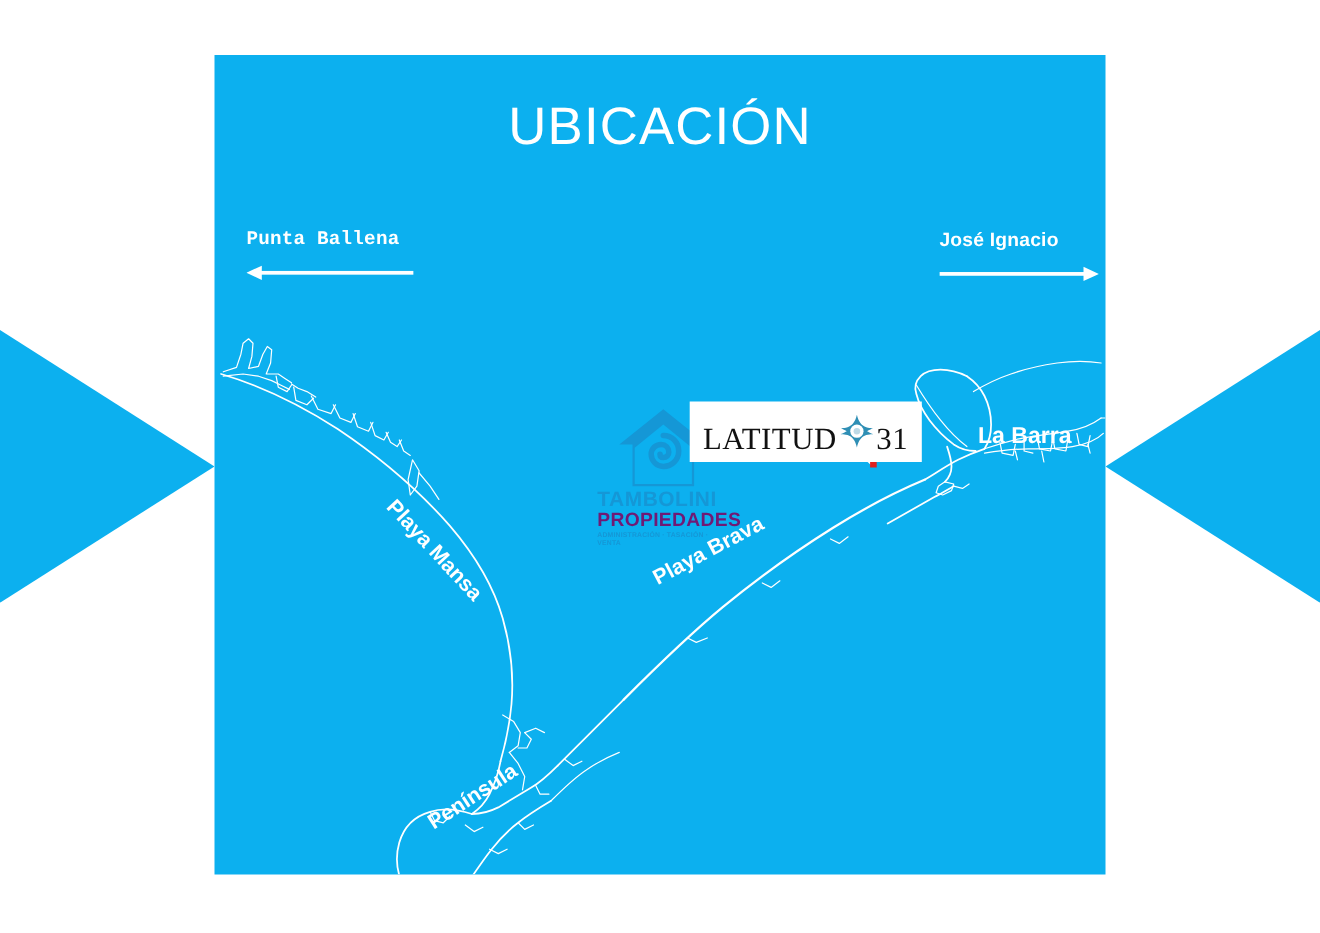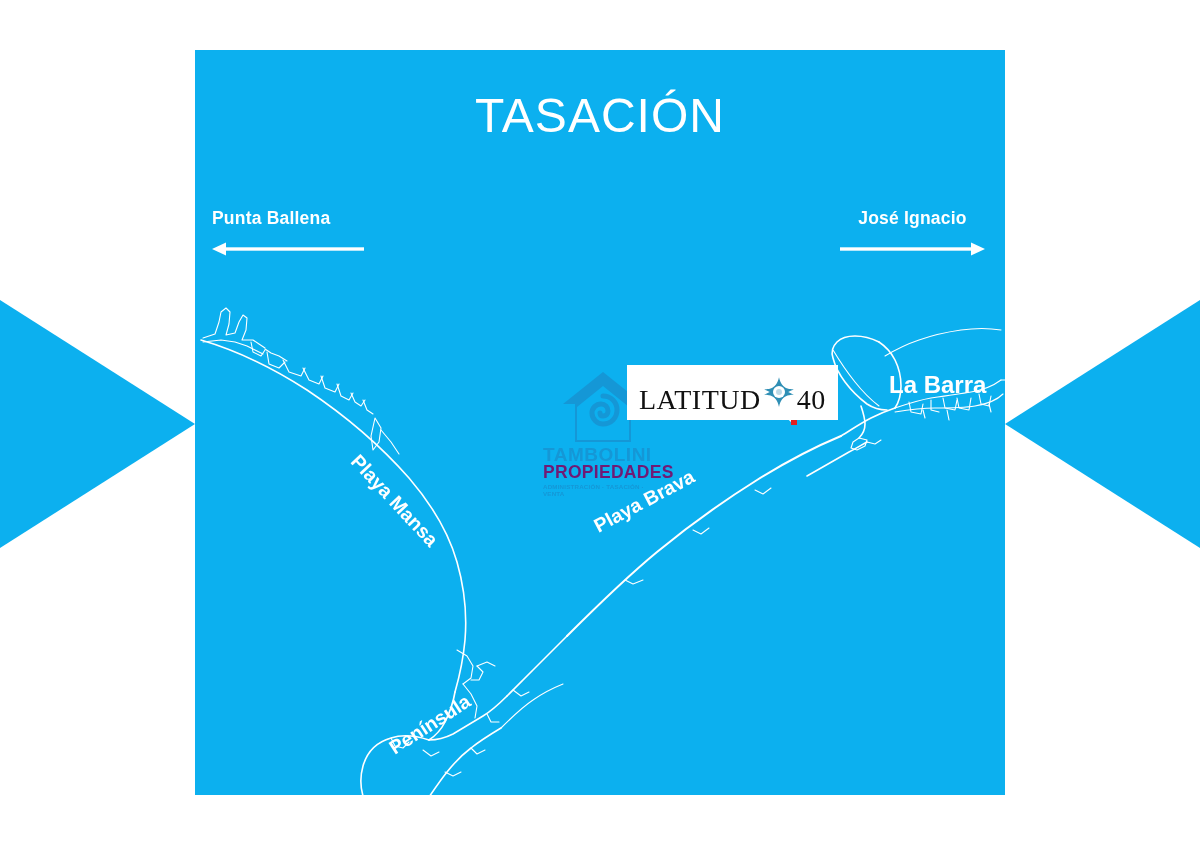--- a/index.html
+++ b/index.html
@@ -50,22 +50,22 @@
     text-align: center;
     color: #ffffff;
     font-size: 48px;
     font-weight: 400;
     letter-spacing: 1px;
     font-family: "Liberation Sans", sans-serif;
   }
 
   
   .dir-group { position: absolute; }
-  .dir-group.left-dir  { left: 17px;  top: 158px; }
-  .dir-group.right-dir { left: 645px; top: 158px; width: 145px; text-align: center; }
+  .dir-group.left-dir  { left: 29px;  top: 158px; font-family: Liberation Mono, monospace; }
+  .dir-group.right-dir { left: 659px; top: 158px; width: 145px; text-align: left; }
   .dir-label {
     color: #ffffff;
     font-size: 17.5px;
     font-weight: bold;
     letter-spacing: 0.2px;
     white-space: nowrap;
   }
   .dir-arrow { margin-top: 13px; display: block; }
 
   
@@ -86,21 +86,21 @@
   .coastline.thick { stroke-width: 2.0; }
 
   
   .place-label {
     position: absolute;
     color: #ffffff;
     font-weight: bold;
     white-space: nowrap;
     font-family: "Liberation Sans", sans-serif;
   }
-  #label-la-barra  { left: 694px; top: 321px; font-size: 24px; }
+  #label-la-barra  { left: 694px; top: 335px; font-size: 21px; }
   #label-playa-mansa {
     left: 168px; top: 400px; font-size: 19.5px;
     transform: rotate(47deg);
     transform-origin: left top;
   }
   #label-playa-brava {
     left: 395px; top: 467px; font-size: 19.5px;
     transform: rotate(-28deg);
     transform-origin: left top;
   }
@@ -192,21 +192,21 @@
   <svg class="side-deco left" viewBox="0 0 195 248">
     <polygon points="0,0 195,124 0,248" fill="#0cb0ef"></polygon>
   </svg>
 
   <svg class="side-deco right" viewBox="0 0 195 248">
     <polygon points="195,0 0,124 195,248" fill="#0cb0ef"></polygon>
   </svg>
 
   <div id="map-panel">
 
-    <div id="page-title">TASACIÓN</div>
+    <div id="page-title">UBICACIÓN</div>
 
     <div class="dir-group left-dir">
       <div class="dir-label">Punta Ballena</div>
       <svg class="dir-arrow" width="152" height="14" viewBox="0 0 152 14">
         <path d="M0,7 L14,0.5 L14,13.5 Z" fill="#ffffff"></path>
         <rect x="12" y="5.3" width="140" height="3.4" fill="#ffffff"></rect>
       </svg>
     </div>
 
     <div class="dir-group right-dir">
@@ -306,17 +306,17 @@
     </svg>
     <div id="marker-dot"></div>
 
     <div id="callout-box">
       <span id="callout-text-left">LATITUD</span>
       <svg id="compass-icon" viewBox="0 0 48 48">
         <path d="M24,3 C26,12 30,17 36,19 C41,20.5 45,20 45,20 C45,20 41,22 37,24 C41,26 45,28 45,28 C45,28 41,27.5 36,29 C30,31 26,36 24,45 C22,36 18,31 12,29 C7,27.5 3,28 3,28 C3,28 7,26 11,24 C7,22 3,20 3,20 C3,20 7,20.5 12,19 C18,17 22,12 24,3 Z" fill="#2f8fb5"></path>
         <circle cx="24" cy="24" r="8.5" fill="#ffffff"></circle>
         <circle cx="24" cy="24" r="4.2" fill="#bcd9e6"></circle>
       </svg>
-      <span id="callout-text-right">40</span>
+      <span id="callout-text-right">31</span>
     </div>
 
   </div>
 </div>
 
 </body></html>

